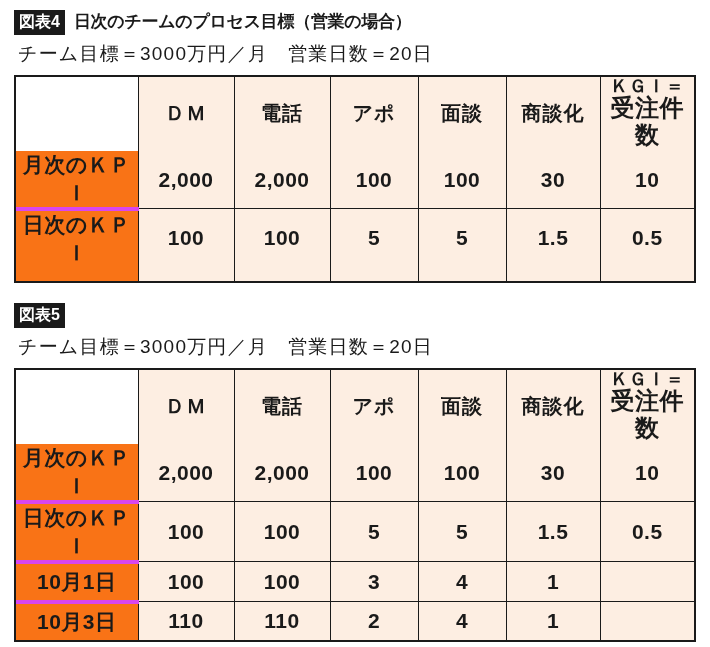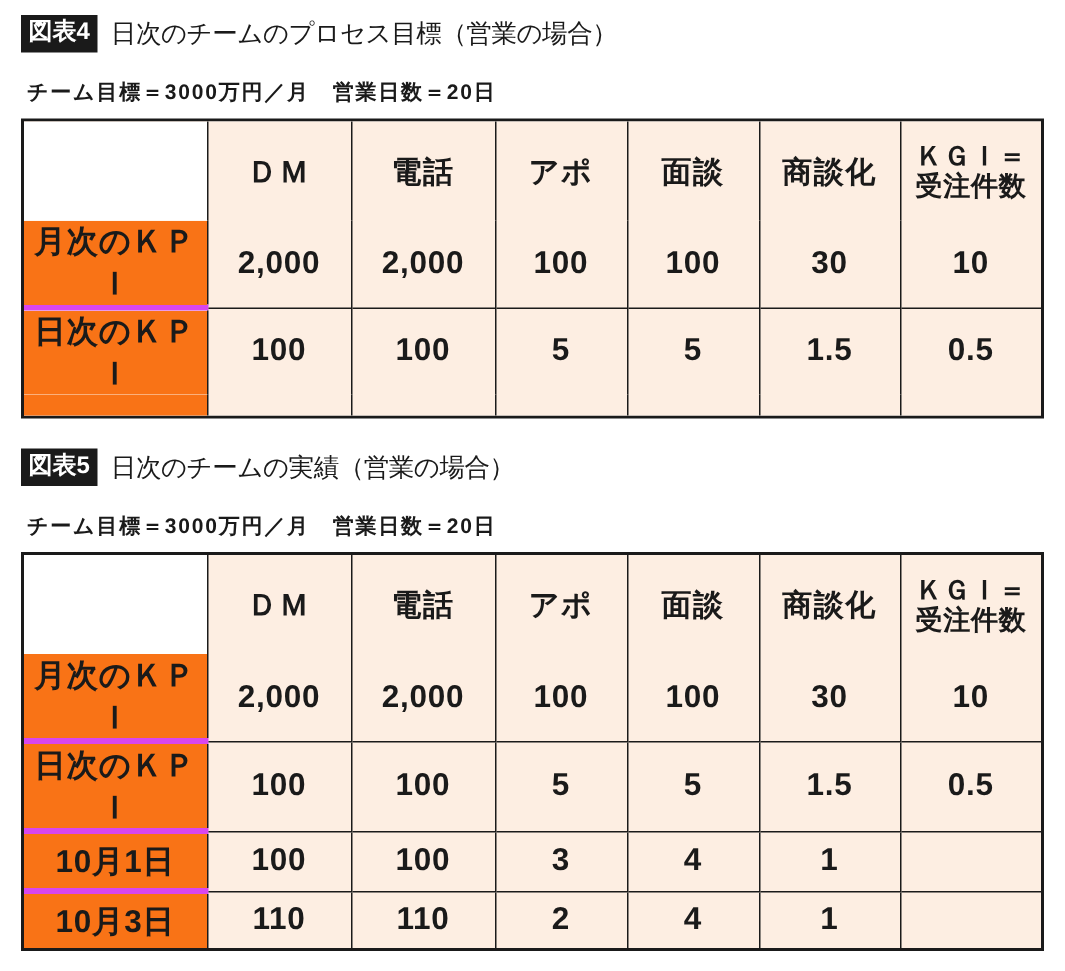--- a/index.html
+++ b/index.html
@@ -19,46 +19,45 @@
     width: 710px;
     height: 647px;
     box-sizing: border-box;
     padding: 10px 14px 0 14px;
     position: relative;
   }
 
   
   .fig-head {
     display: flex;
-    align-items: center;
     gap: 9px;
     margin: 0 0 2px 0;
   }
   .fig-tag {
     display: inline-block;
     background: #1a1a1a;
     color: #ffffff;
     font-size: 16px;
     font-weight: bold;
     line-height: 1;
     padding: 4px 5px 5px 5px;
     letter-spacing: 0px;
     white-space: nowrap;
   }
   .fig-title {
     font-size: 17px;
-    font-weight: normal;
+    font-weight: bold;
     letter-spacing: -0.3px;
     white-space: nowrap;
   }
   .fig-sub {
-    font-size: 14px;
-    font-weight: bold;
+    font-size: 19px;
+    font-weight: normal;
     letter-spacing: 1.2px;
-    margin: 18px 0 8px 4px;
+    margin: 6px 0 8px 4px;
     white-space: nowrap;
   }
 
   
   .tbl-wrap {
     border: 2px solid #1a1a1a;
     background: #fdeee2;
     box-sizing: border-box;
   }
   table.kpi {
@@ -89,23 +88,24 @@
     height: 66px;
     font-size: 20px;
     letter-spacing: 1px;
     margin-top: 13px;
   }
   tr.head th.corner {
     background: #ffffff;
   }
   .kgi-two {
     line-height: 1.12;
+    font-family: Liberation Mono, monospace;
   }
   .kgi-two .l1 { font-size: 18px; letter-spacing: 0.5px; display:block; }
-  .kgi-two .l2 { font-size: 18px; letter-spacing: 0.5px; display:block; }
+  .kgi-two .l2 { font-size: 24px; letter-spacing: 0.5px; display:block; }
 
   
   td.label {
     background: #f97316;
     color: #ffffff;
     font-size: 16px;
     letter-spacing: 0.5px;
   }
   tr.head th.corner.plain { background: #ffffff; }
 
@@ -187,21 +187,20 @@
         <td class="col"></td>
       </tr>
     </tbody>
       </table>
   </div>
 
   <div class="gap"></div>
 
   <div class="fig-head">
     <span class="fig-tag">図表5</span>
-    <span class="fig-title">日次のチームの実績（営業の場合）</span>
   </div>
   <div class="fig-sub">チーム目標＝3000万円／月　営業日数＝20日</div>
 
   <div class="tbl-wrap">
     <table class="kpi">
       <colgroup>
         <col style="width:122px">
         <col style="width:96px">
         <col style="width:96px">
         <col style="width:88px">

